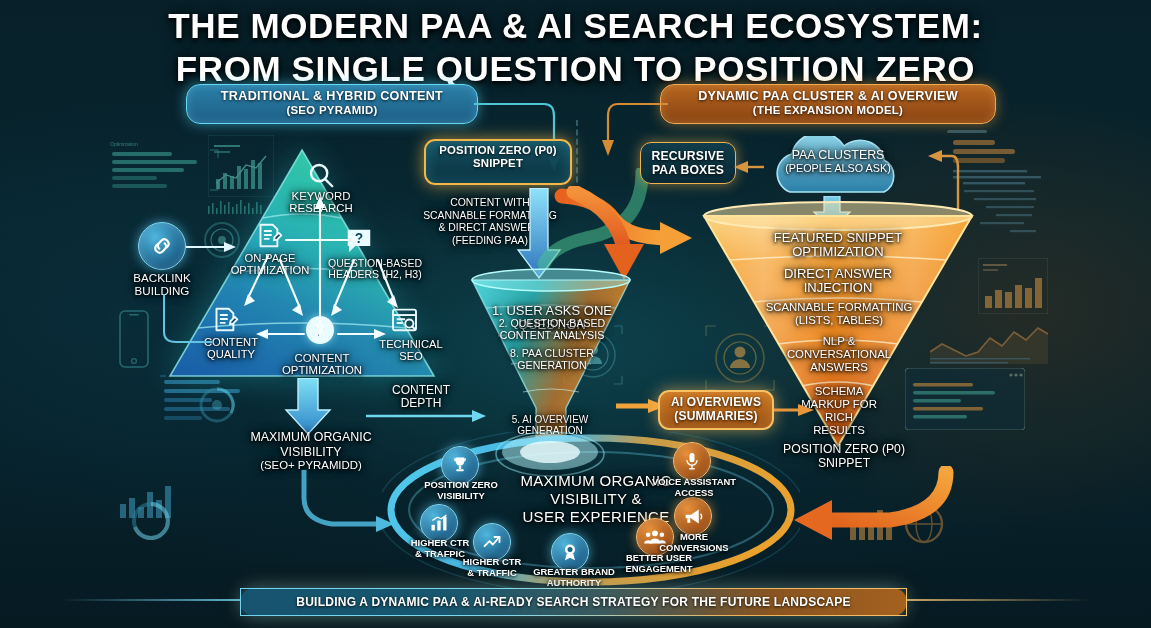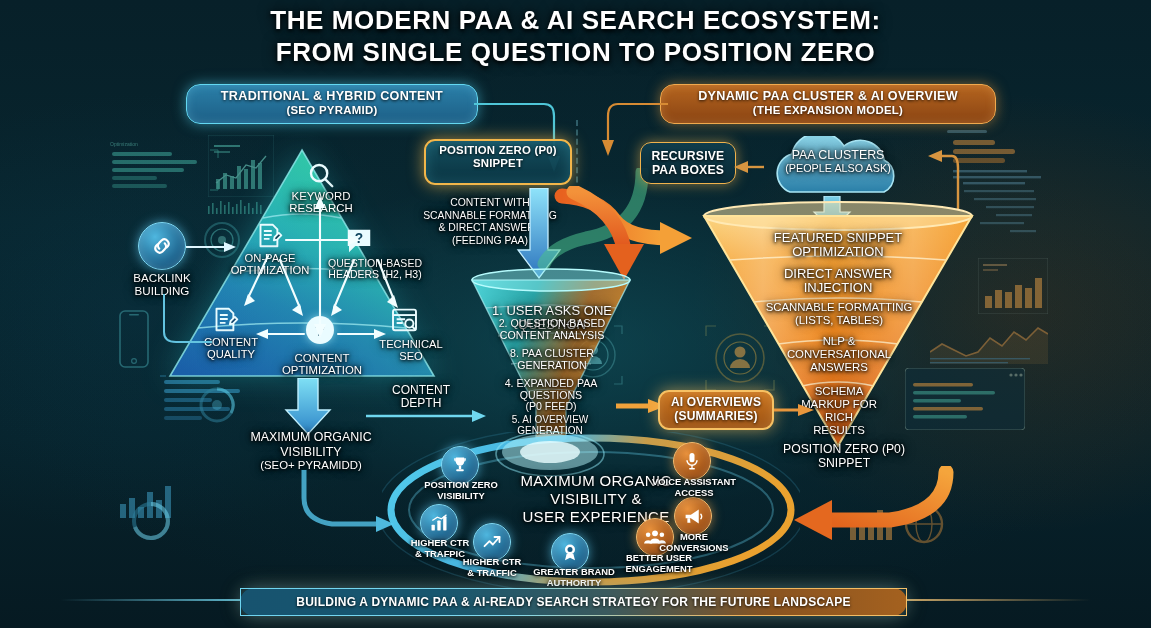--- a/index.html
+++ b/index.html
@@ -14,21 +14,21 @@
       radial-gradient(ellipse 40% 50% at 12% 50%, rgba(10,60,80,.35) 0%, rgba(0,0,0,0) 70%),
       linear-gradient(180deg,#072029 0%,#08252e 35%,#07222b 70%,#061a22 100%);
     color:#fff;
   }
   .tx{position:absolute;text-align:center;line-height:1.08;}
   .lbl{font-weight:normal;text-shadow:0 0 5px #000,0 1px 3px #000,0 0 11px rgba(0,0,0,.95);}
 
   
   #title{
     position:absolute;left:0;right:0;top:5px;text-align:center;
-    font-size:26px;font-weight:bold;letter-spacing:.6px;line-height:1.22;
+    font-size:35px;font-weight:bold;letter-spacing:.6px;line-height:1.22;
     text-shadow:0 0 14px rgba(0,0,0,.9),0 2px 4px #000;
   }
 
   
   .pill{
     position:absolute;border-radius:14px;padding:4px 14px 5px;
     font-weight:bold;font-size:12.6px;text-align:center;line-height:1.22;letter-spacing:.3px;
     text-shadow:0 1px 3px rgba(0,0,0,.85);
   }
   .pill.blue{
@@ -591,25 +591,20 @@
     <span>1. USER ASKS ONE QUESTION</span>
   </div>
   <div class="tx lbl" style="left:476px;top:307px;width:152px;font-size:10.6px;white-space:pre-line;">
     <span>2. QUESTION-BASED
 CONTENT ANALYSIS</span>
   </div>
   <div class="tx lbl" style="left:484px;top:337px;width:136px;font-size:10.6px;white-space:pre-line;">
     <span>8. PAA CLUSTER
 GENERATION</span>
   </div>
-  <div class="tx lbl" style="left:490px;top:367px;width:122px;font-size:10.6px;white-space:pre-line;">
-    <span>4. EXPANDED PAA
-QUESTIONS
-(P0 FEED)</span>
-  </div>
   <div class="tx lbl" style="left:494px;top:404px;width:112px;font-size:10px;white-space:pre-line;">
     <span>5. AI OVERVIEW
 GENERATION</span>
   </div>
 
   <svg style="position:absolute;left:616px;top:396px;width:56px;height:20px;">
     <path d="M0 10 H34" stroke="#f0a23b" stroke-width="5" fill="none"></path>
     <polygon points="50,10 32,3 32,17" fill="#f0a23b"></polygon>
   </svg>
 

